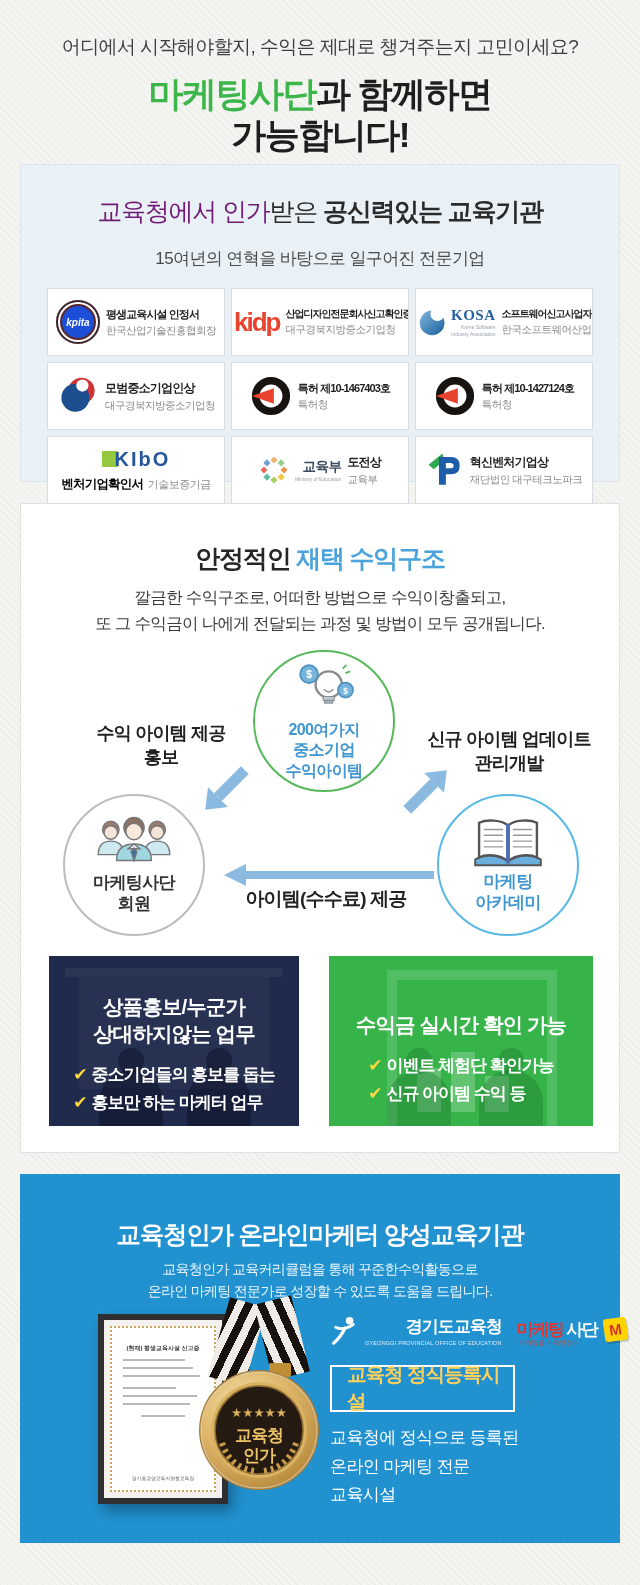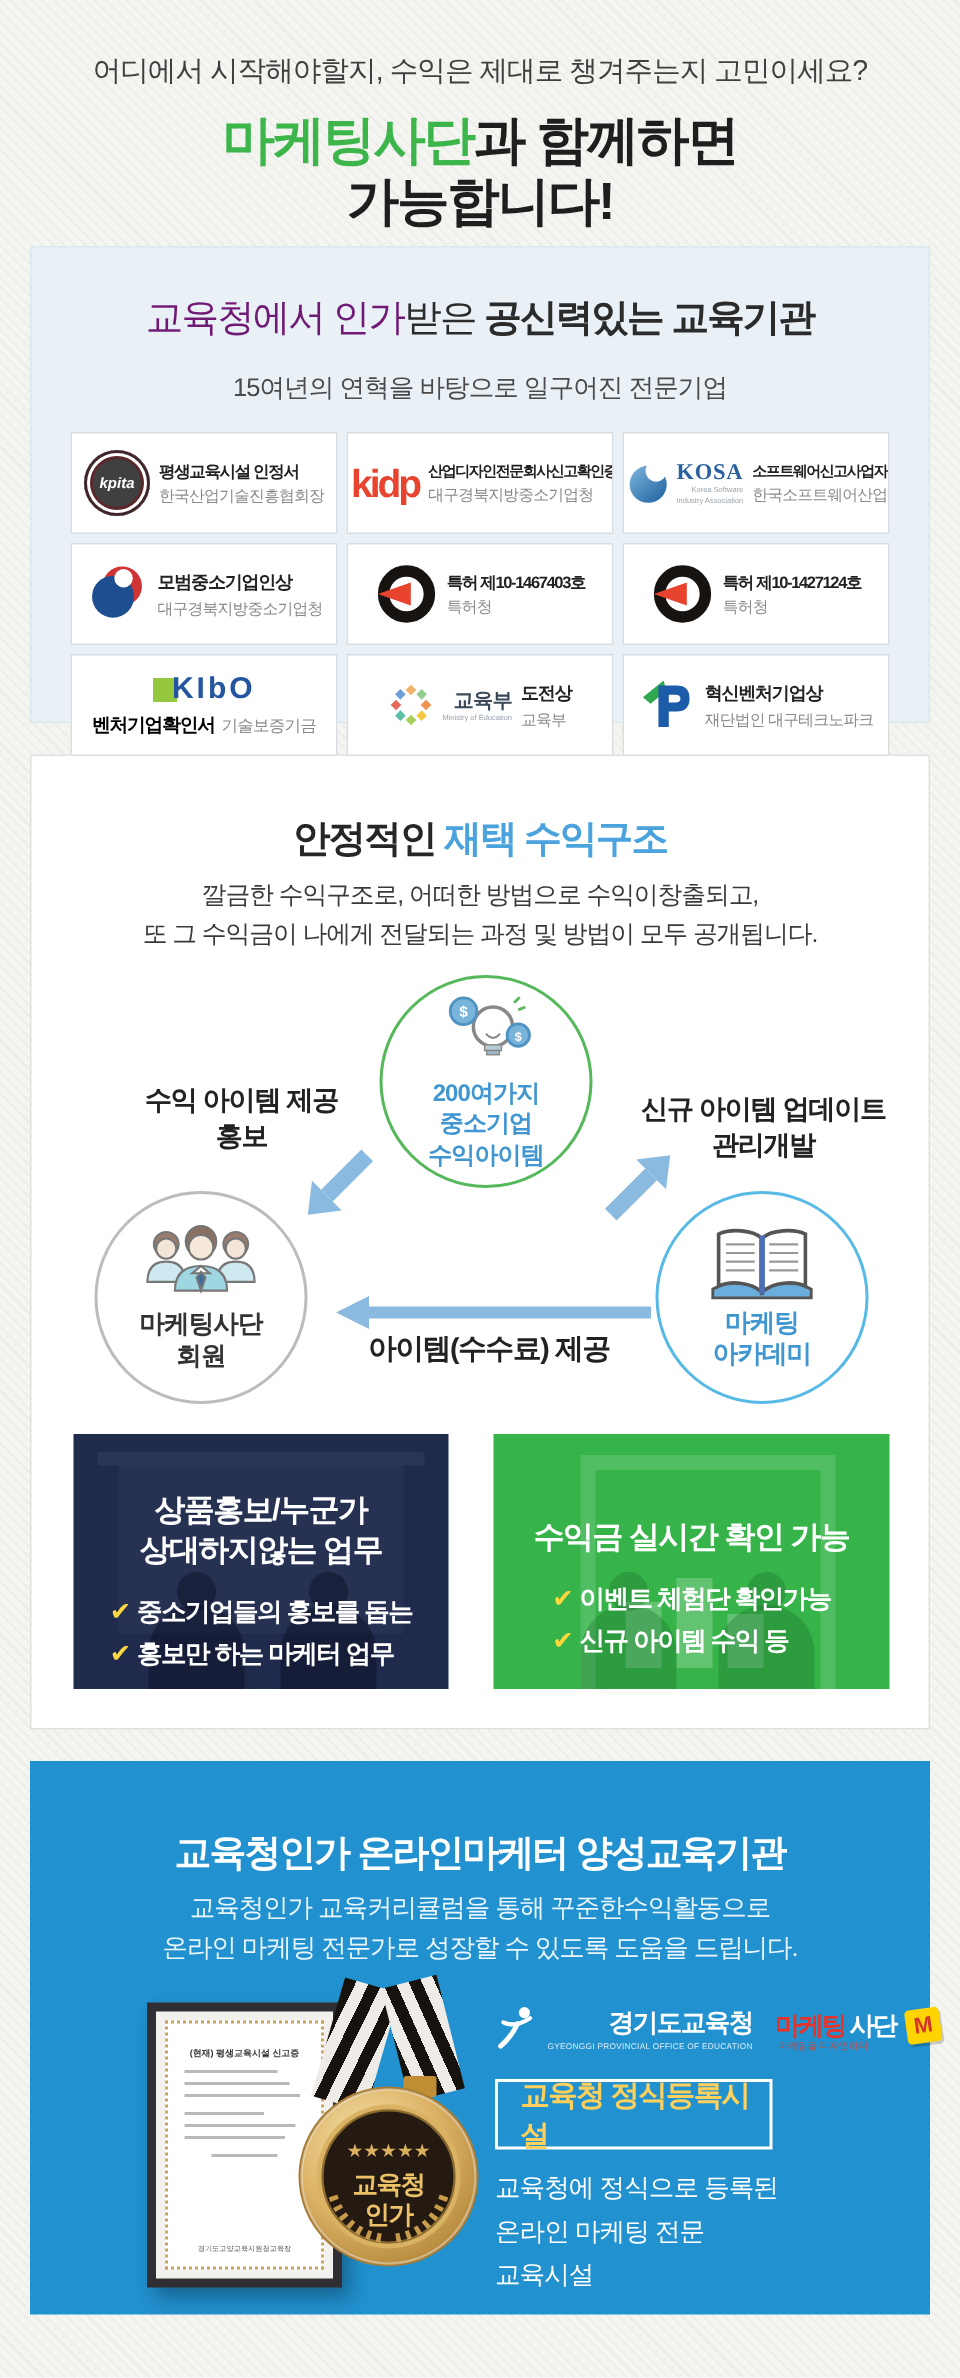--- a/index.html
+++ b/index.html
@@ -24,21 +24,21 @@
   .acc-sub{margin:19px 0 0;font-size:17px;color:#4a4a4a;letter-spacing:-0.6px;}
   .acc-grid{display:flex;flex-wrap:wrap;gap:6px;padding:0 26px;margin-top:18px;}
   .acc-cell{flex:0 0 calc((100% - 12px)/3);height:68px;background:#fff;border:1px solid #d9dde0;
     box-sizing:border-box;display:flex;align-items:center;justify-content:center;gap:6px;overflow:hidden;padding:2px;}
   .cell-text{text-align:left;min-width:0;}
   .cell-l1{font-size:12px;font-weight:800;color:#222;letter-spacing:-0.8px;white-space:nowrap;}
   .cell-l2{font-size:10.5px;color:#8a8a8a;letter-spacing:-0.5px;white-space:nowrap;margin-top:2px;}
   .cell-l1.tight{font-size:10px;letter-spacing:-1px;}
   .cell-l1.mid{font-size:11px;letter-spacing:-0.9px;}
   
-  .seal-kpita{width:44px;height:44px;border-radius:50%;background:#404040;flex:0 0 auto;
+  .seal-kpita{width:44px;height:44px;border-radius:50%;background:#1d4ed8;flex:0 0 auto;
     display:flex;align-items:center;justify-content:center;box-shadow:inset 0 0 0 2px #40252a, inset 0 0 0 4px #fff, inset 0 0 0 6px #5a272b;}
   .seal-kpita span{color:#fff;font-size:10px;font-weight:800;font-style:italic;}
   .logo-kidp{font-size:26px;font-weight:800;color:#e8432e;letter-spacing:-2px;flex:0 0 auto;}
   .kosa-block{display:flex;align-items:center;gap:3px;flex:0 0 auto;}
   .kosa-word{font-family:"Liberation Serif","DejaVu Serif",serif;font-size:15px;font-weight:700;color:#27619e;letter-spacing:0.5px;}
   .kosa-sub{font-size:5px;color:#9aa4ad;line-height:1.3;}
   .kibo-row{display:flex;align-items:center;}
   .kibo-sq{width:16px;height:16px;background:#95c83e;}
   .kibo-txt{font-size:20px;font-weight:800;color:#2456a0;letter-spacing:2px;margin-left:-3px;}
   .kibo-cap{margin-top:3px;white-space:nowrap;}
@@ -83,21 +83,21 @@
   .gb-top{left:16px;top:12px;width:218px;height:9px;background:rgba(255,255,255,.055);border-radius:2px;}
   .gb-board{left:30px;top:21px;width:190px;height:112px;background:rgba(255,255,255,.04);}
   .gp{bottom:-16px;width:64px;height:72px;border-radius:32px 32px 0 0;background:rgba(9,14,33,.45);}
   .gp::before{content:"";position:absolute;top:-22px;left:50%;margin-left:-13px;width:26px;height:26px;border-radius:50%;background:inherit;}
   .gs-frame{left:58px;top:14px;width:150px;height:160px;border:10px solid rgba(255,255,255,.14);border-bottom:none;}
   .gsb{bottom:14px;width:24px;background:rgba(255,255,255,.22);}
   .gp-green{background:rgba(17,92,35,.28);}
   
   .bluecard{width:600px;margin:21px auto 0;height:369px;background:#2191cf;box-sizing:border-box;padding-top:44px;text-align:center;position:relative;}
   .blue-title{margin:0;font-size:24.5px;font-weight:700;color:#fff;letter-spacing:-1.2px;}
-  .blue-sub{margin:8px 0 16px;font-size:17px;color:#eaf6fd;line-height:1.56;letter-spacing:-0.7px;}
+  .blue-sub{margin:8px 0 4px;font-size:14px;color:#eaf6fd;line-height:1.56;letter-spacing:-0.7px;}
   .blue-bottom{position:relative;height:234px;text-align:left;}
   
   .cert{position:absolute;left:78px;top:7px;width:130px;height:190px;background:#2e2e33;padding:6px;box-sizing:border-box;
     box-shadow:5px 7px 12px rgba(0,0,0,.3);z-index:1;}
   .cert-matte{width:100%;height:100%;background:#f2f1ee;box-sizing:border-box;padding:6px;}
   .cert-inner{width:100%;height:100%;box-sizing:border-box;border:2px dotted #c9a45a;background:#fff;position:relative;padding:8px 7px 0;}
   .cert-title{font-size:6.5px;font-weight:700;color:#333;text-align:center;margin-top:8px;white-space:nowrap;transform:scale(.92);}
   .cert-bar{height:2px;background:#b9b9b9;margin:6px 4px 0;}
   .cert-footer{position:absolute;bottom:7px;left:0;right:0;text-align:center;font-size:6px;color:#555;white-space:nowrap;transform:scale(.8);}
   

